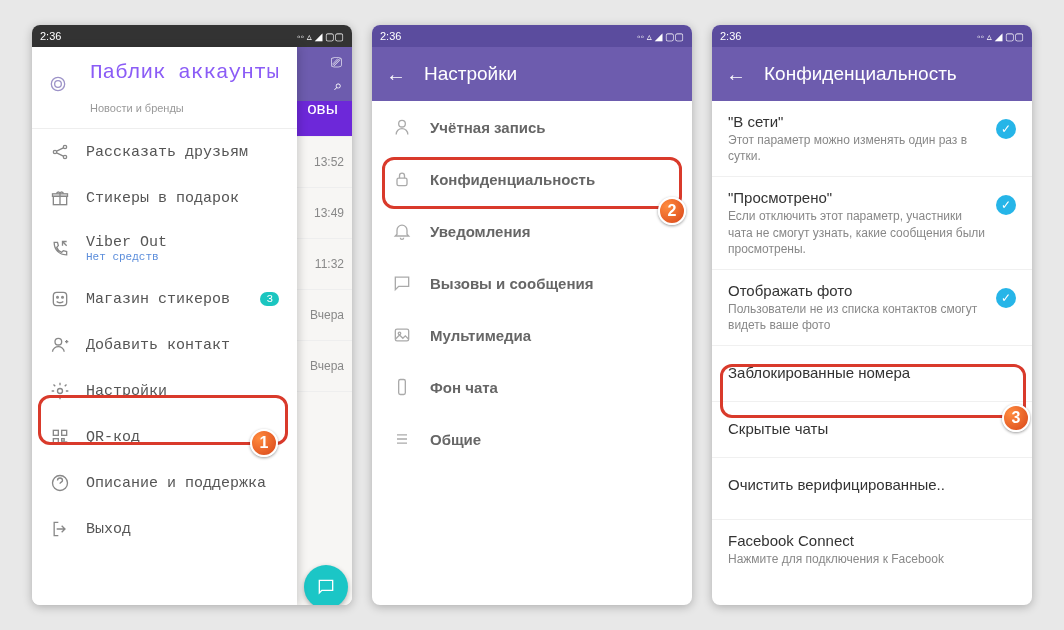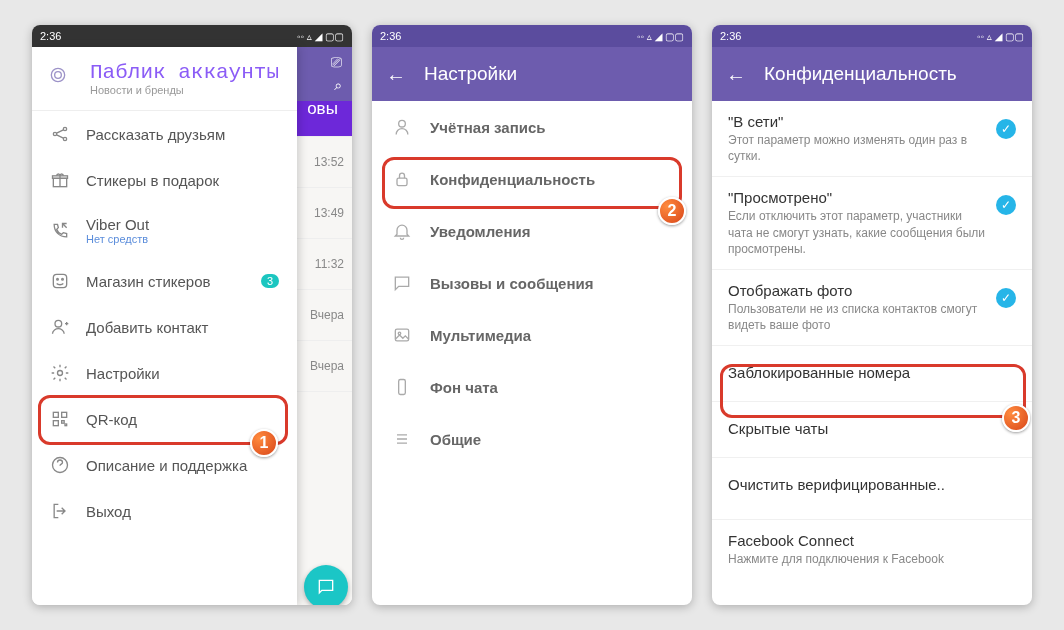--- a/index.html
+++ b/index.html
@@ -89,30 +89,31 @@
     display: flex;
     align-items: center;
     padding: 14px 16px;
     gap: 14px;
     border-bottom: 1px solid #eee;
   }
   .drawer-header .big-icon {
     width: 28px; height: 28px; color:#9d93c8;
   }
   .drawer-header .htitle { font-size: 21px; color: #8b5cf6; font-family: Liberation Mono, monospace; }
-  .drawer-header .hsub { font-size: 11px; color: #999; }
+  .drawer-header .hsub { font-size: 11px; color: #999; margin-top: 18px; }
   .menu-item {
     display: flex;
     align-items: center;
     gap: 16px;
     padding: 13px 18px;
     color: #555;
     font-size: 15px;
     cursor: pointer;
     position: relative;
+    font-family: Liberation Mono, monospace;
   }
   .menu-item .icon { width: 20px; color: #888; display:flex; justify-content:center; }
   .menu-item .sub { font-size: 11px; color: #5b8ddb; }
   .badge {
     background: #1bc6c0;
     color: #fff;
     font-size: 11px;
     padding: 1px 6px;
     border-radius: 9px;
     margin-left: auto;

